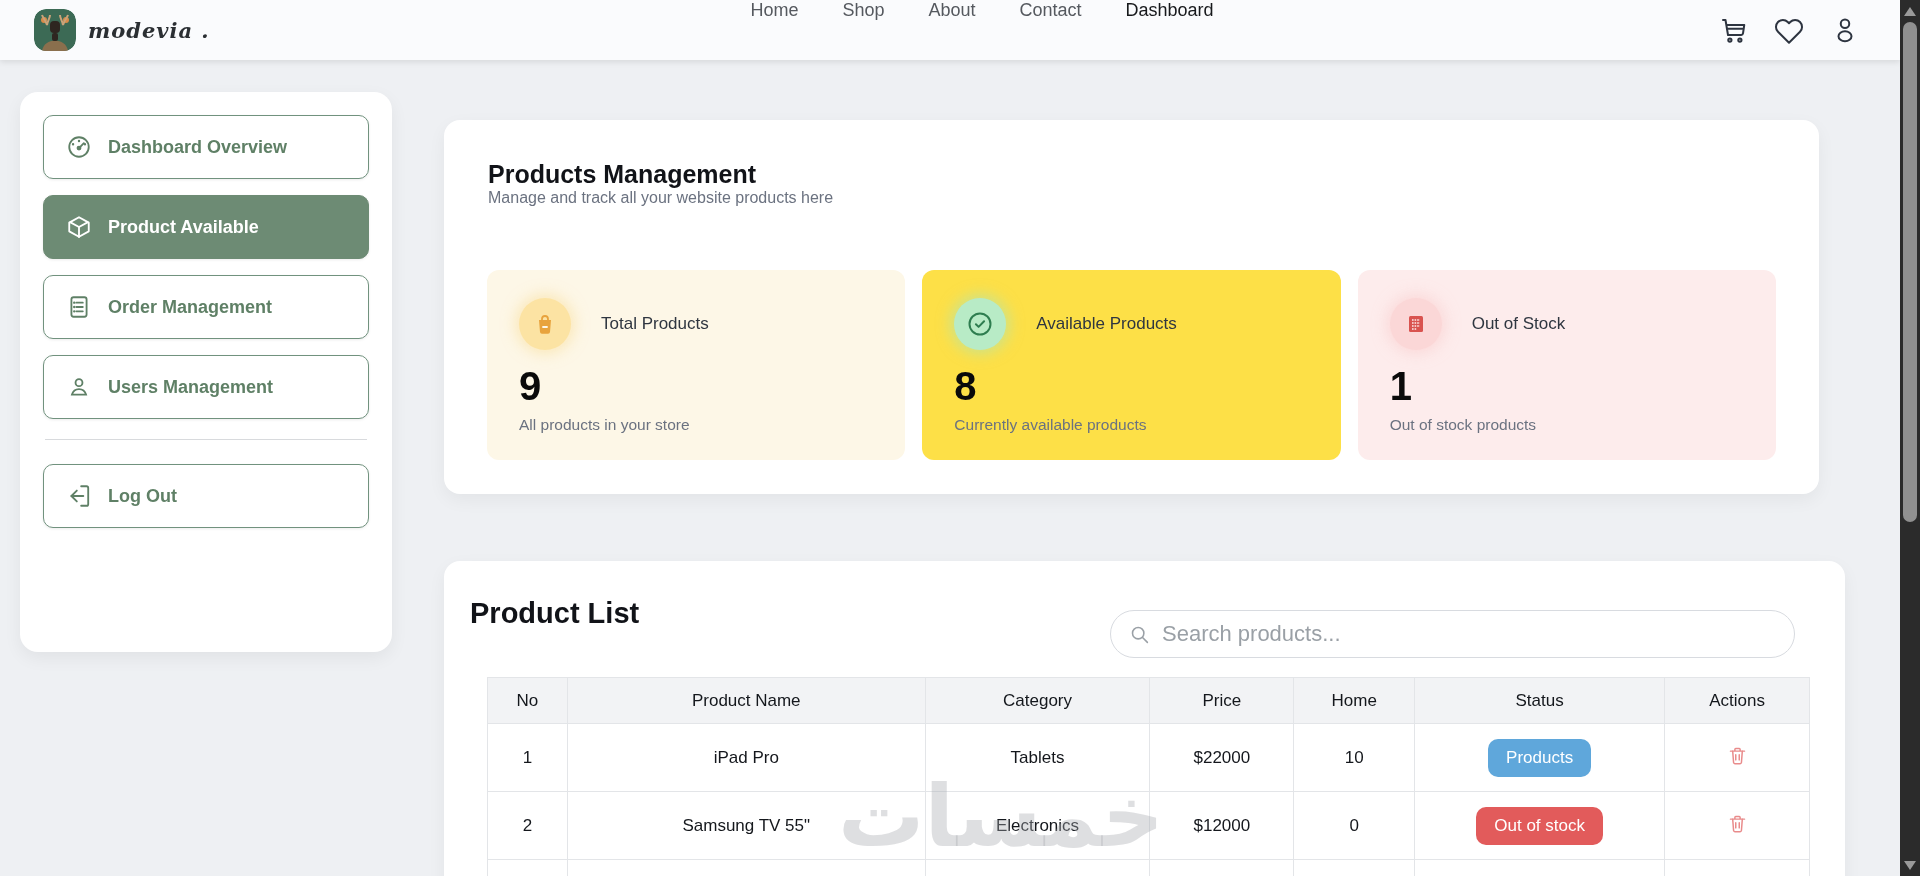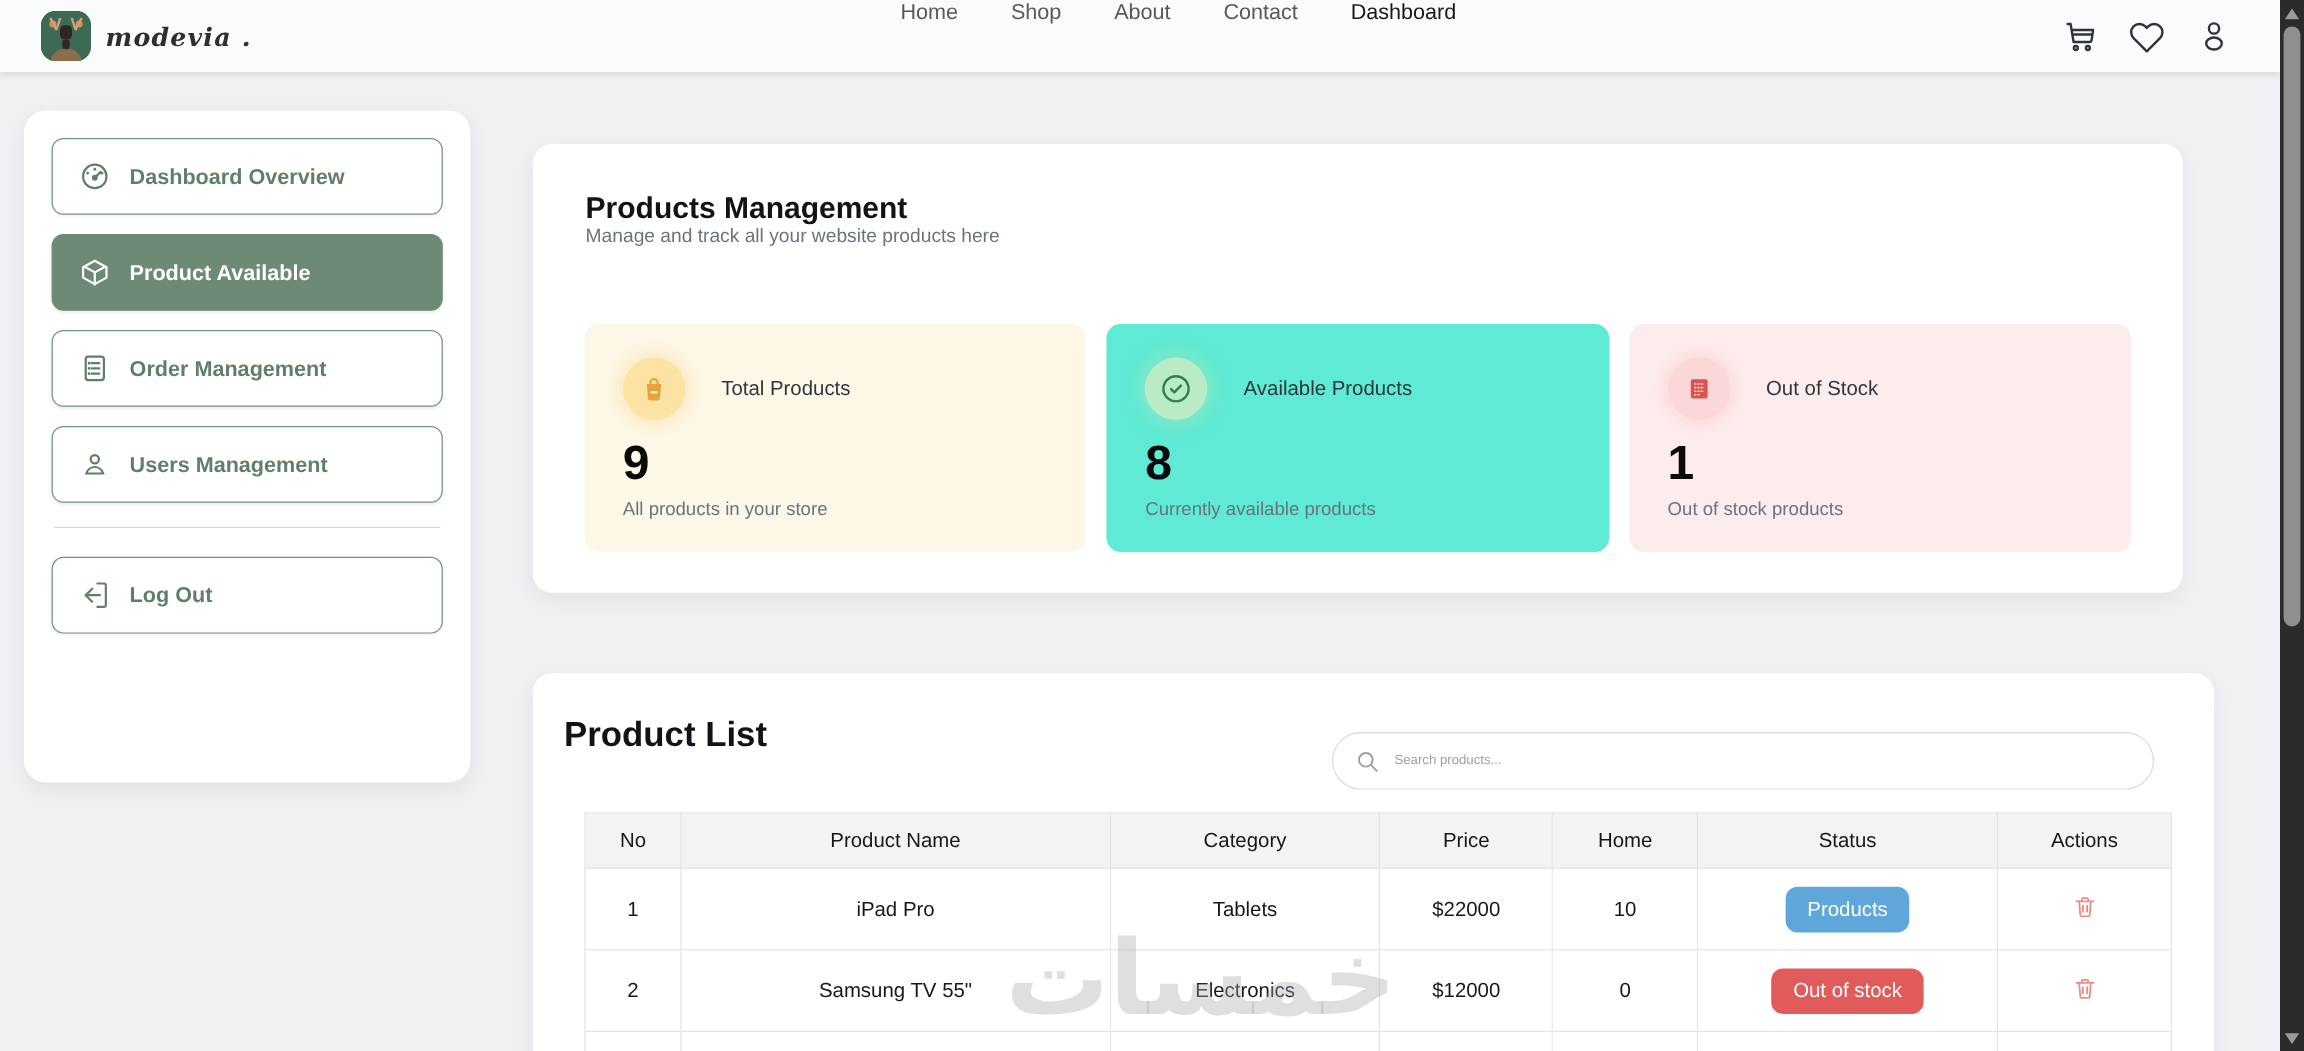--- a/index.html
+++ b/index.html
@@ -38,31 +38,31 @@
 
   .stats-row { position:absolute; left:43px; top:150px; width:1289px; height:190px; display:flex; gap:17px; }
   .stat-card { flex:1; border-radius:12px; padding:28px 32px; position:relative; }
   .stat-head { display:flex; align-items:center; gap:30px; }
   .stat-circle { width:52px; height:52px; border-radius:50%; display:flex; align-items:center; justify-content:center; }
   .stat-label { font-size:17px; color:#2f3640; }
   .stat-value { font-size:40px; font-weight:800; color:#0a0a0a; margin-top:16px; line-height:1; }
   .stat-desc { font-size:15.5px; color:#6b7280; margin-top:10px; }
   .stat-total { background:#fdf7e7; }
   .stat-total .stat-circle { background:#fce3a3; box-shadow:0 0 14px 4px rgba(250,220,150,0.55); }
-  .stat-avail { background:#5eead4; }
+  .stat-avail { background:#fde047; }
   .stat-avail .stat-circle { background:#b8ebc6; box-shadow:0 0 14px 4px rgba(170,230,190,0.55); }
   .stat-oos { background:#fdecec; }
   .stat-oos .stat-circle { background:#fbd7d7; box-shadow:0 0 14px 4px rgba(250,205,205,0.6); }
 
   
   .card-list { left:444px; top:561px; width:1401px; height:420px; border-radius:16px 16px 0 0; }
   .pl-title { position:absolute; left:26px; top:36px; font-size:29px; font-weight:800; color:#111318; }
   .search-box { position:absolute; right:50px; top:49px; width:685px; height:48px; border:1px solid #d8dbe0;
                 border-radius:24px; background:#fff; display:flex; align-items:center; padding:0 18px; gap:12px; }
-  .search-box input { border:none; outline:none; flex:1; font-size:11px; color:#333;
+  .search-box input { border:none; outline:none; flex:1; font-size:22px; color:#333;
                       font-family:"Liberation Sans", sans-serif; background:transparent; }
   .search-box input::placeholder { color:#9aa0a6; }
 
   table.products { position:absolute; left:43px; top:116px; width:1323px; border-collapse:collapse;
                    font-size:17px; color:#14171c; text-align:center; }
   table.products th { background:#f2f3f5; height:46px; font-weight:500; border:1px solid #e3e5e8; }
   table.products td { height:68px; border:1px solid #e3e5e8; background:transparent; }
   col.c-no{width:80px} col.c-name{width:358px} col.c-cat{width:225px} col.c-price{width:144px}
   col.c-stock{width:121px} col.c-status{width:250px} col.c-act{width:145px}
 

